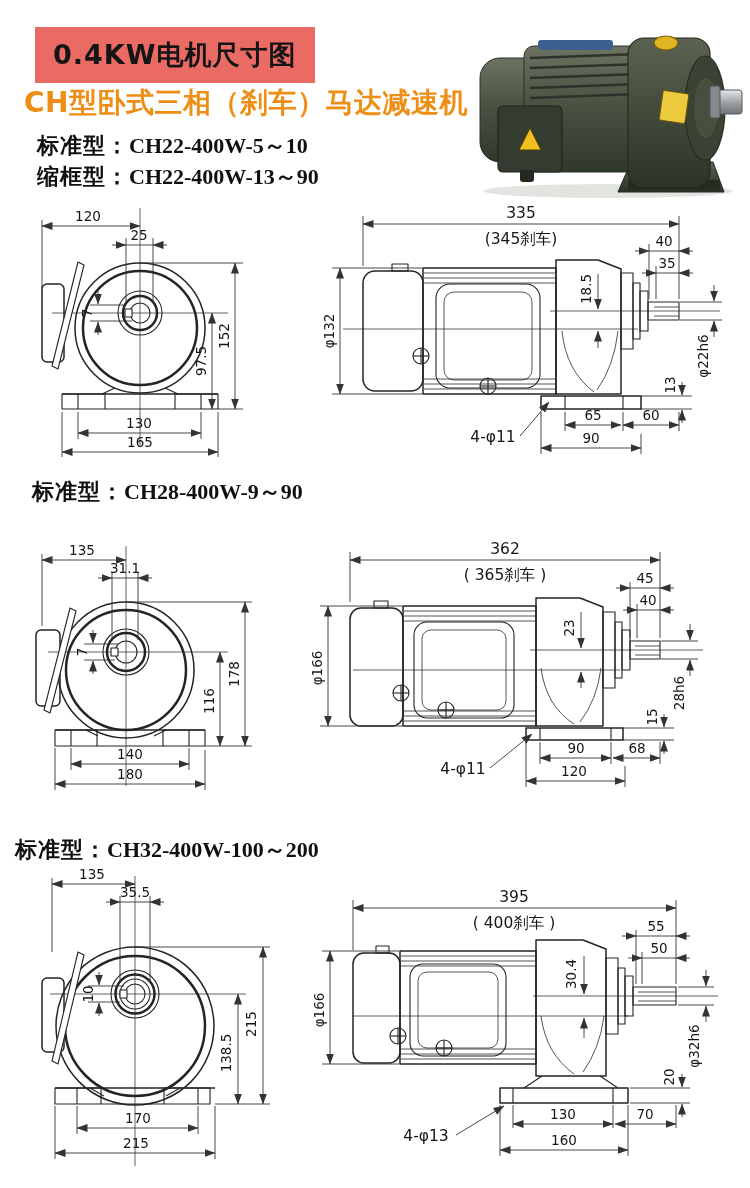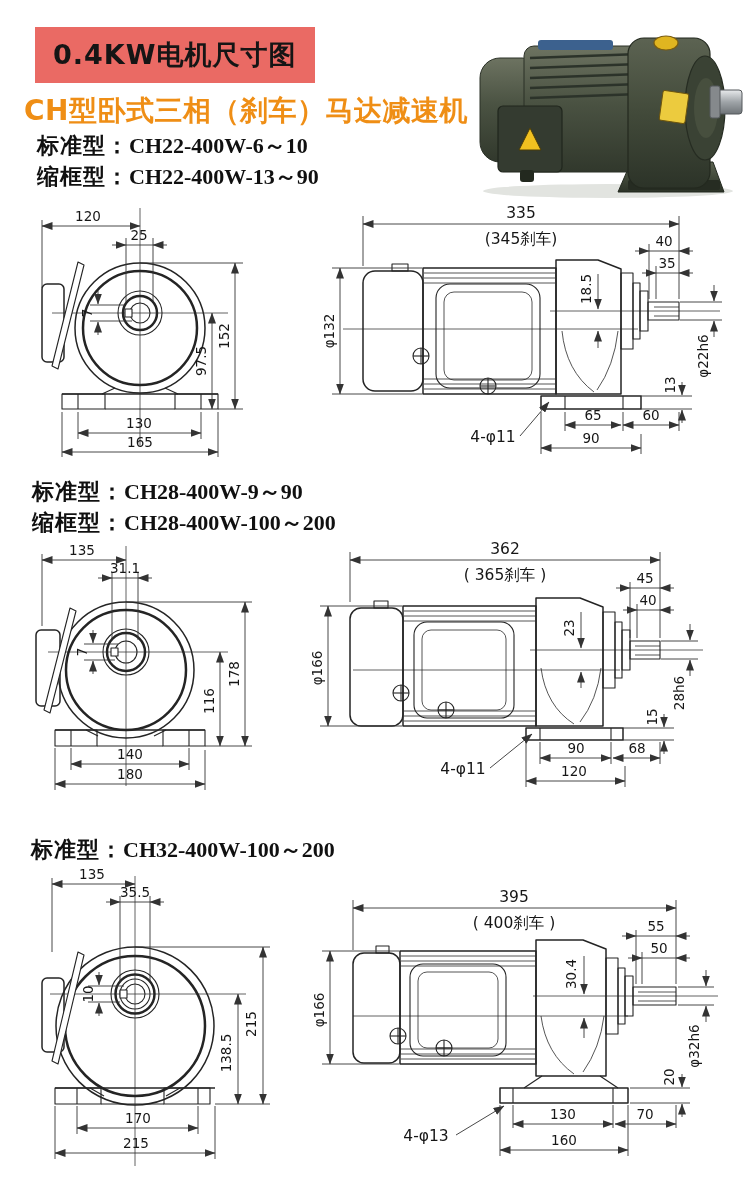--- a/index.html
+++ b/index.html
@@ -1,20 +1,20 @@
 <!DOCTYPE html>
 <html><head>
 <meta charset="utf-8">
 <style>
   html,body{margin:0;padding:0;background:#fff;}
   .page{position:relative;width:750px;height:1188px;background:#ffffff;overflow:hidden;
         font-family:"DejaVu Sans",sans-serif;color:#141414;padding-left:44px;}
   .badge{position:absolute;left:35px;top:27px;background:#ea6a64;color:#151515;
          font-weight:700;font-size:27px;padding:10px 18px;letter-spacing:1px;}
-  .title{position:absolute;left:24px;top:92px;color:#ef8e15;font-size:28px;font-weight:700;
+  .title{position:absolute;left:24px;top:84px;color:#ef8e15;font-size:28px;font-weight:700;
          letter-spacing:0.5px;white-space:nowrap;}
   .models{position:absolute;font-family:"Liberation Serif",serif;font-weight:700;
           font-size:22px;color:#101010;line-height:31px;white-space:nowrap;}
   .models .lbl{letter-spacing:1px;}
   .drawing{position:absolute;}
   .photo{position:absolute;left:468px;top:10px;}
   
   .o  {fill:none;stroke:#242424;stroke-width:1.5;stroke-linejoin:round;}
   .o1 {fill:none;stroke:#242424;stroke-width:1.1;stroke-linejoin:round;}
   .o2 {fill:none;stroke:#242424;stroke-width:2.5;stroke-linejoin:round;}
@@ -94,21 +94,21 @@
         <ellipse cx="198" cy="33" rx="12" ry="7" fill="#e0b520" stroke="#7a5c10" stroke-width="1.2"></ellipse>
       </g>
       <g>
         <rect x="248" y="80" width="26" height="24" rx="3" fill="url(#gShaft)" stroke="#55595c" stroke-width="1"></rect>
         <rect x="242" y="76" width="10" height="32" rx="2" fill="#85898c" stroke="#55595c" stroke-width="1"></rect>
       </g>
     </g>
   </svg>
 
   <div class="models" style="left:37px;top:130px;">
-    <div><span class="lbl">标准型：</span><span>CH22-400W-6～10</span></div>
+    <div><span class="lbl">标准型：</span><span>CH22-400W-5～10</span></div>
     <div><span class="lbl">缩框型：</span><span>CH22-400W-13～90</span></div>
   </div>
 
   <svg class="drawing" style="left:22px;top:196px;" width="230" height="262" viewBox="0 0 230 262">
     <g>
       <line class="cl" x1="118" y1="12" x2="118" y2="250"></line>
       <line class="cl" x1="30" y1="117" x2="206" y2="117"></line>
       <circle class="o" cx="118" cy="132" r="65"></circle>
       <circle class="o2" cx="118" cy="132" r="57"></circle>
       <circle class="o1" cx="118" cy="117" r="22"></circle>
@@ -242,21 +242,20 @@
       <line class="ext" x1="353" y1="238" x2="353" y2="258"></line>
       <line class="dim" x1="253" y1="252" x2="353" y2="252"></line>
       <text x="303" y="247" text-anchor="middle">90</text>
       <line class="a1" x1="232" y1="240" x2="261" y2="206"></line>
       <text class="big" x="205" y="246" text-anchor="middle">4-φ11</text>
     </g>
   </svg>
 
   <div class="models" style="left:32px;top:476px;">
     <div><span class="lbl">标准型：</span><span>CH28-400W-9～90</span></div>
-    <div><span class="lbl">缩框型：</span><span>CH28-400W-100～200</span></div>
   </div>
 
   <svg class="drawing" style="left:20px;top:538px;" width="270" height="258" viewBox="0 0 270 258">
     <g>
       <line class="cl" x1="106" y1="8" x2="106" y2="248"></line>
       <line class="cl" x1="28" y1="114" x2="208" y2="114"></line>
       <circle class="o" cx="106" cy="132" r="68"></circle>
       <circle class="o2" cx="106" cy="132" r="60"></circle>
       <circle class="o1" cx="106" cy="114" r="23"></circle>
       <circle class="o2" cx="106" cy="114" r="19"></circle>
@@ -387,21 +386,21 @@
       <text x="339" y="215" text-anchor="middle">68</text>
       <line class="ext" x1="228" y1="204" x2="228" y2="249"></line>
       <line class="ext" x1="327" y1="228" x2="327" y2="249"></line>
       <line class="dim" x1="228" y1="243" x2="327" y2="243"></line>
       <text x="276" y="238" text-anchor="middle">120</text>
       <line class="a1" x1="192" y1="230" x2="234" y2="196"></line>
       <text class="big" x="165" y="236" text-anchor="middle">4-φ11</text>
     </g>
   </svg>
 
-  <div class="models" style="left:31px;top:834px;">
+  <div class="models" style="left:15px;top:834px;">
     <div><span class="lbl">标准型：</span><span>CH32-400W-100～200</span></div>
   </div>
 
   <svg class="drawing" style="left:20px;top:866px;" width="285" height="318" viewBox="0 0 285 318">
     <g>
       <line class="cl" x1="115" y1="10" x2="115" y2="300"></line>
       <line class="cl" x1="30" y1="128" x2="226" y2="128"></line>
       <circle class="o" cx="115" cy="160" r="79"></circle>
       <circle class="o2" cx="115" cy="160" r="70"></circle>
       <circle class="o1" cx="115" cy="128" r="24"></circle>

